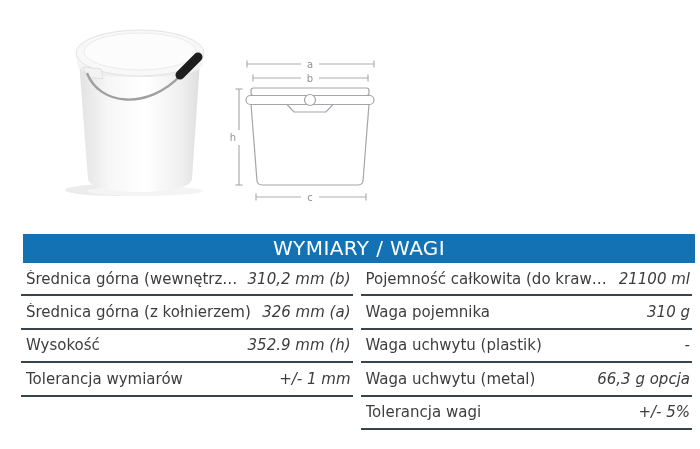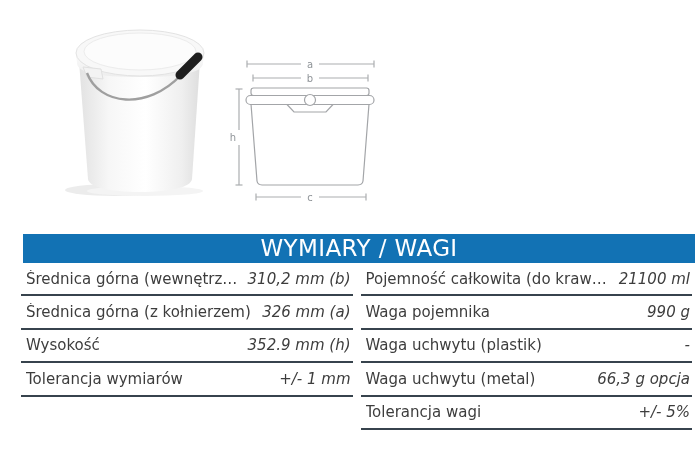--- a/index.html
+++ b/index.html
@@ -5,21 +5,21 @@
   html,body{margin:0;padding:0;background:#fff;}
   body{width:700px;height:449px;font-family:"DejaVu Sans","Liberation Sans",sans-serif;}
   .stage{position:relative;width:700px;height:449px;background:#fff;overflow:hidden;}
 
   .photo{position:absolute;left:63px;top:13px;width:172px;height:188px;}
   .diagram{position:absolute;left:222px;top:44px;width:160px;height:165px;}
 
   .spec{position:absolute;left:21px;top:234px;width:671px;}
   .spec-header{
     margin-left:2px;width:672px;height:29px;
-    color:#fff;font-size:23px;letter-spacing:.4px;
+    color:#fff;font-size:20px;letter-spacing:.4px;
     text-align:center;line-height:29px;font-weight:400;
   }
   .spec-cols{display:flex;gap:8px;}
   .col{flex:1;min-width:0;}
   .row{
     height:33.4px;display:flex;align-items:center;justify-content:space-between;
     border-bottom:2px solid #37434d;
     font-size:15px;color:#3d3d3d;
     padding:0 2px 0 5px;box-sizing:border-box;white-space:nowrap;
   }
@@ -129,21 +129,21 @@
         </div>
       </div>
 
       <div class="col">
         <div class="row">
           <span class="lbl">Pojemność całkowita (do krawędzi)</span>
           <span class="val">21100 ml</span>
         </div>
         <div class="row">
           <span class="lbl">Waga pojemnika</span>
-          <span class="val">990 g</span>
+          <span class="val">310 g</span>
         </div>
         <div class="row">
           <span class="lbl">Waga uchwytu (plastik)</span>
           <span class="val">-</span>
         </div>
         <div class="row">
           <span class="lbl">Waga uchwytu (metal)</span>
           <span class="val">66,3 g opcja</span>
         </div>
         <div class="row">

